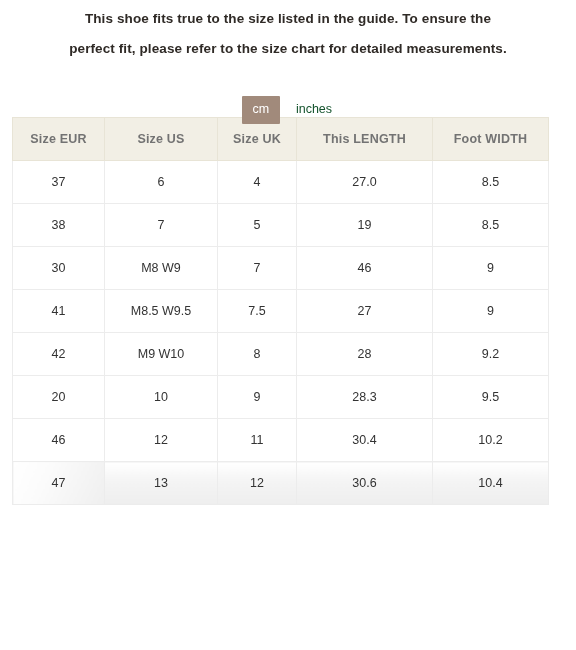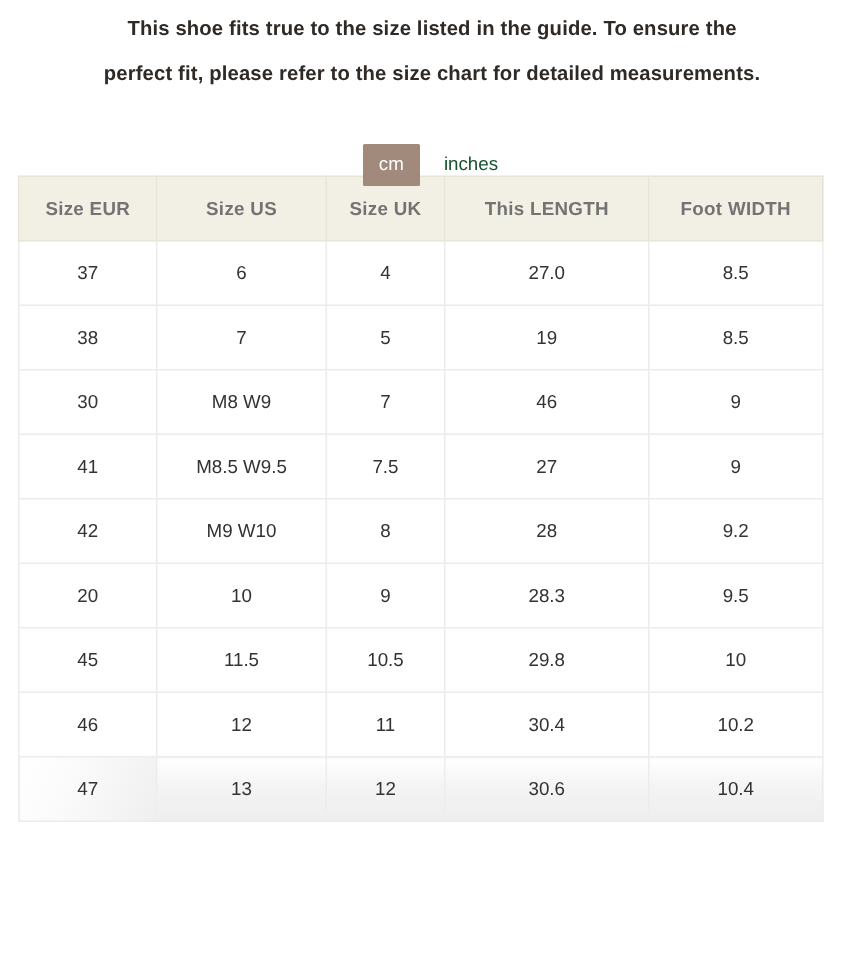--- a/index.html
+++ b/index.html
@@ -186,27 +186,20 @@
             <td>9.2</td>
           </tr>
           <tr>
             <td>20</td>
             <td>10</td>
             <td>9</td>
             <td>28.3</td>
             <td>9.5</td>
           </tr>
           <tr>
-            <td>45</td>
-            <td>11.5</td>
-            <td>10.5</td>
-            <td>29.8</td>
-            <td>10</td>
-          </tr>
-          <tr>
             <td>46</td>
             <td>12</td>
             <td>11</td>
             <td>30.4</td>
             <td>10.2</td>
           </tr>
           <tr class="row-hover">
             <td>47</td>
             <td>13</td>
             <td>12</td>

